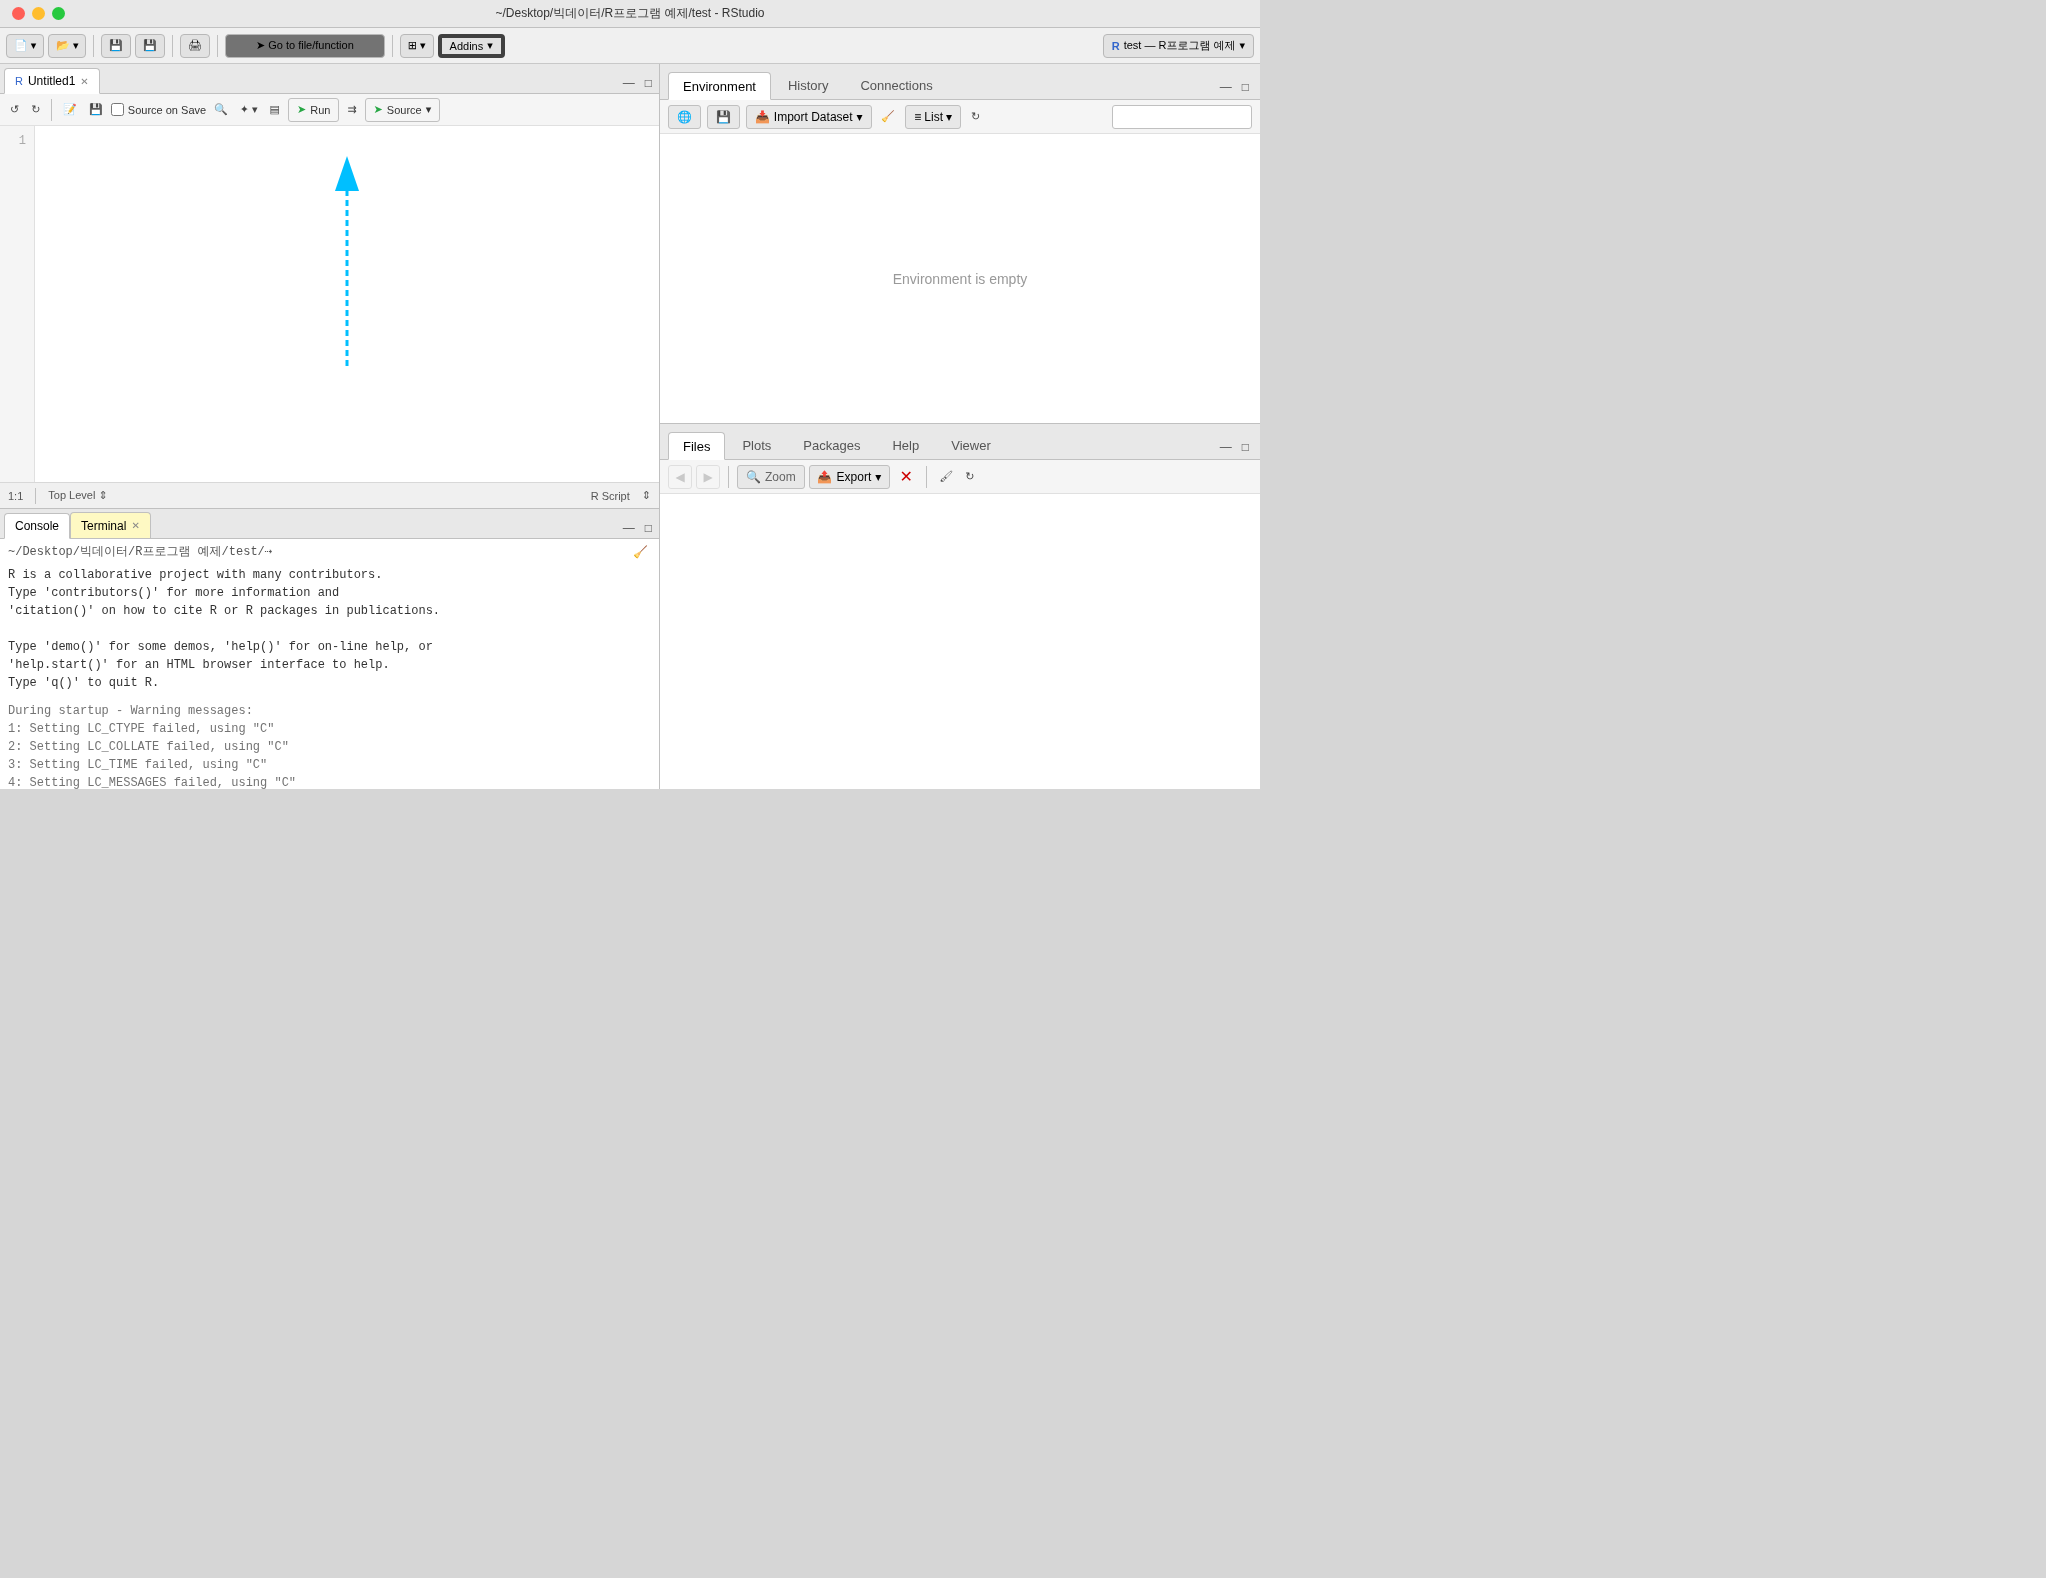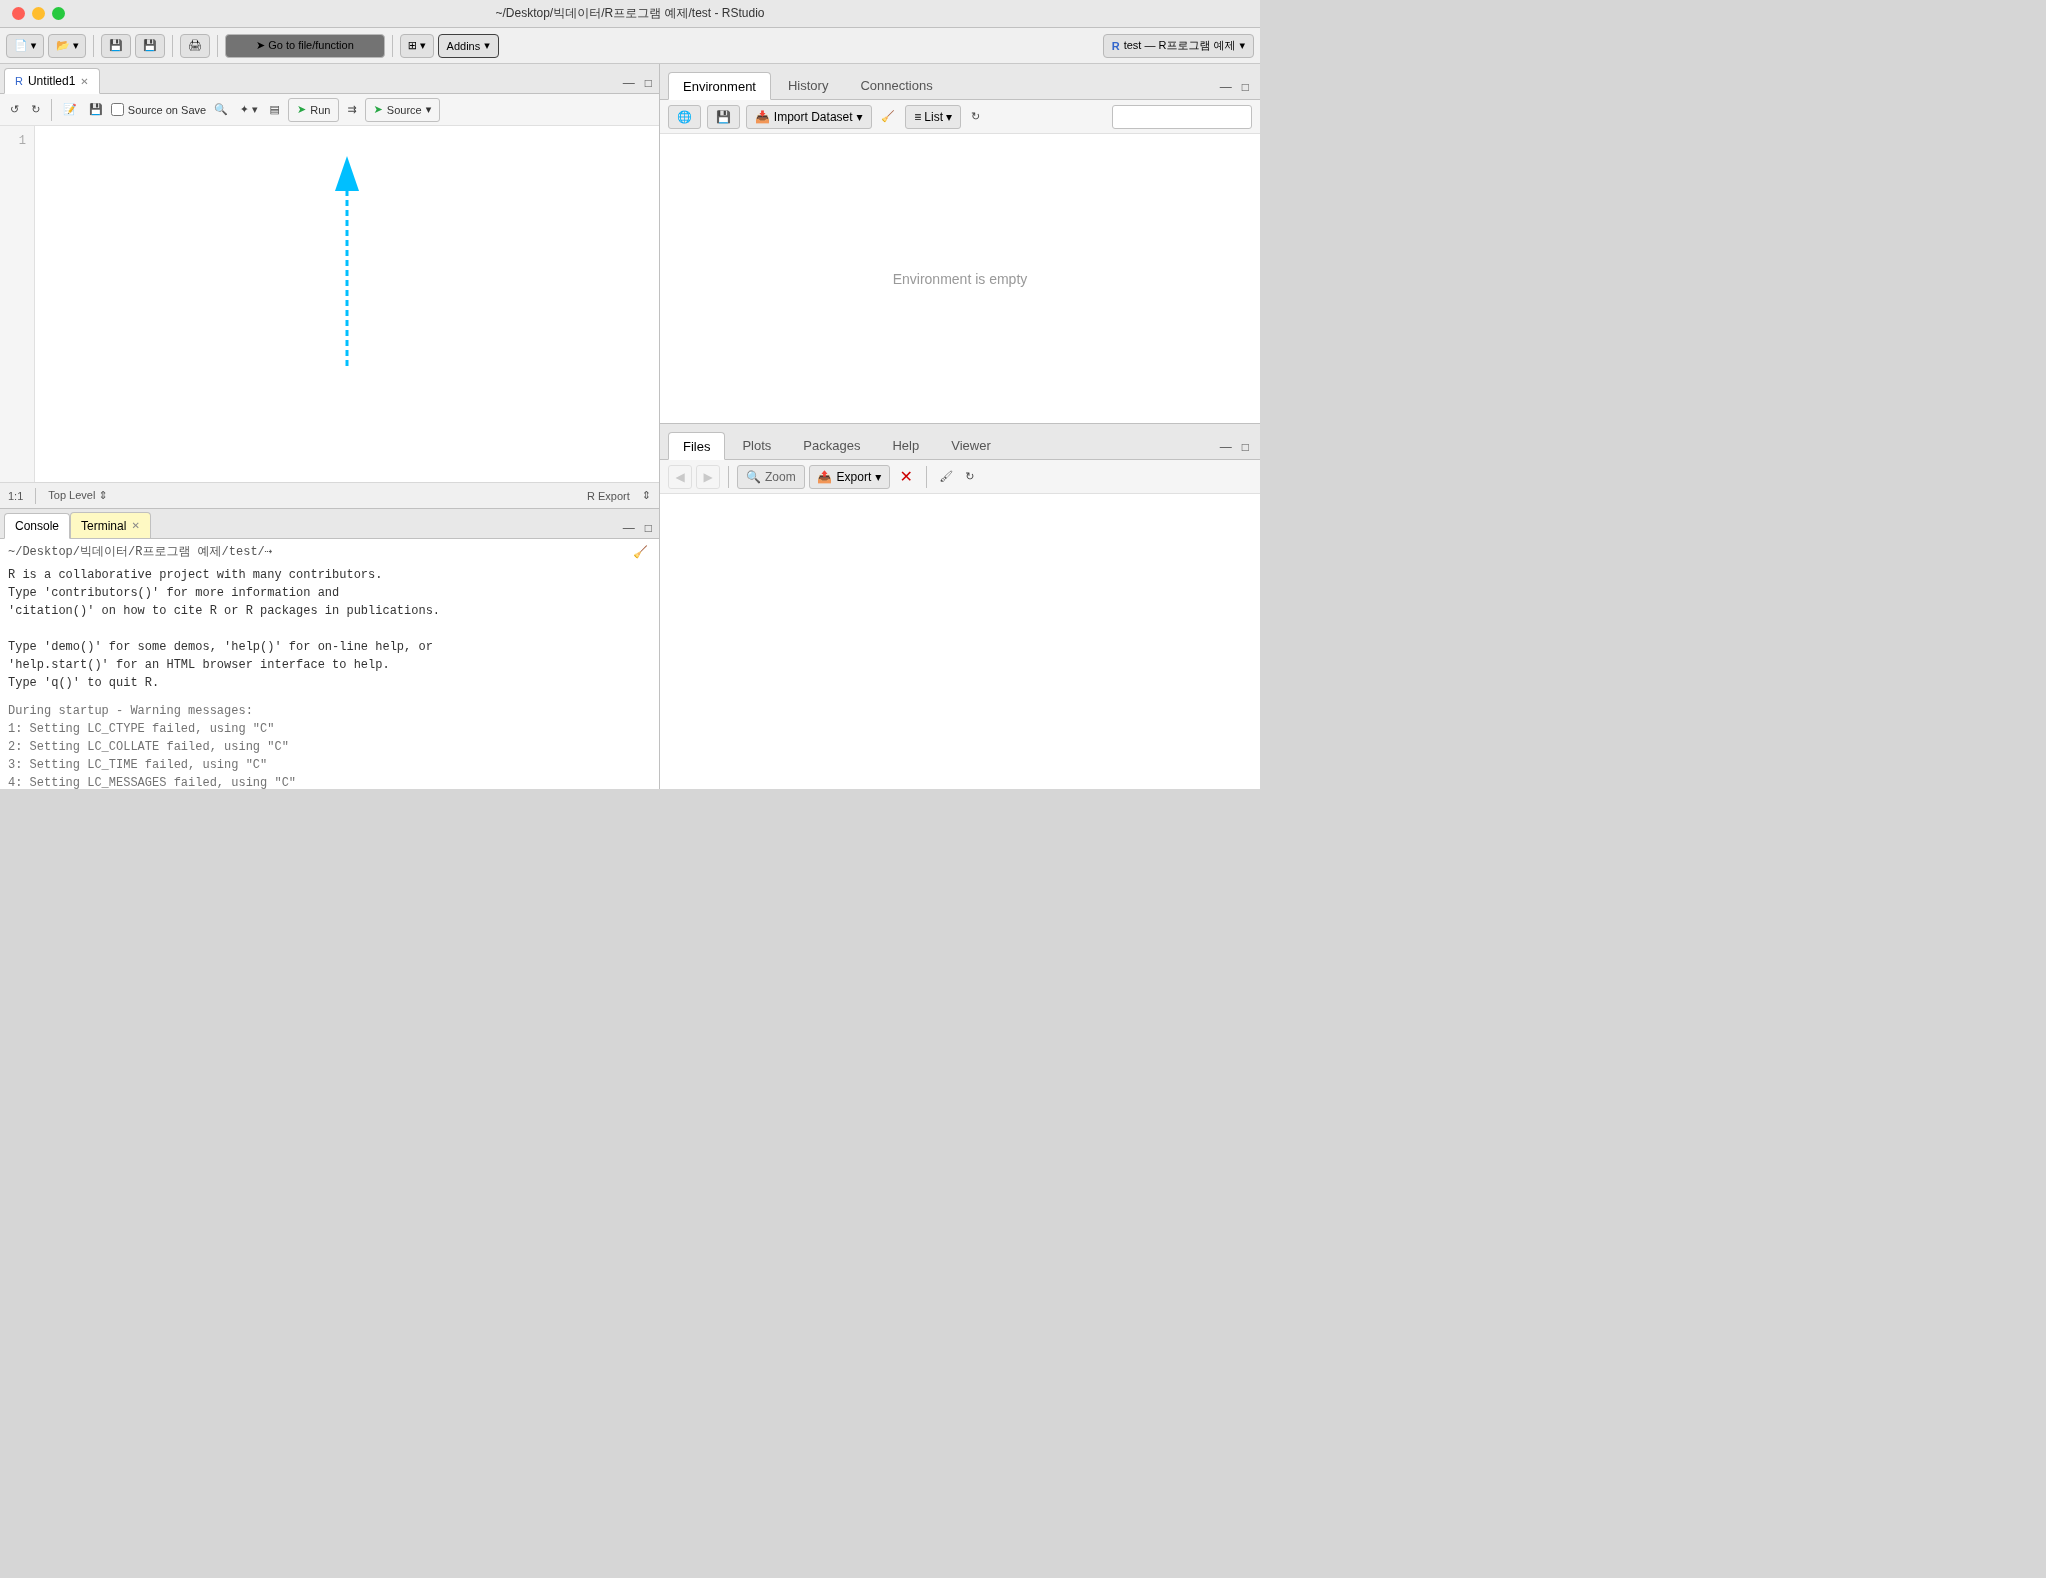--- a/index.html
+++ b/index.html
@@ -65,21 +65,21 @@
       border: 1px solid #b8b8b8;
       border-radius: 4px;
       padding: 2px 10px;
       font-size: 11px;
       cursor: pointer;
       height: 24px;
       min-width: 160px;
     }
     .addins-btn {
       background: #e2e2e2;
-      border: 1px solid #404040;
+      border: 4px solid #404040;
       border-radius: 4px;
       padding: 2px 8px;
       font-size: 11px;
       cursor: pointer;
       display: flex;
       align-items: center;
       gap: 4px;
       height: 24px;
     }
     .project-indicator {
@@ -646,21 +646,21 @@
       </div>
 
       <div class="editor-status-bar">
         <span>1:1</span>
         <div class="status-sep"></div>
         <span>
           <span>Top Level</span>
           <span> ⇕</span>
         </span>
         <div style="flex:1;"></div>
-        <span>R Export</span>
+        <span>R Script</span>
         <span>⇕</span>
       </div>
     </div>
 
     <div class="console-section">
 
       <div class="console-tab-bar">
         <div class="console-tab active">
           <span>Console</span>
         </div>

